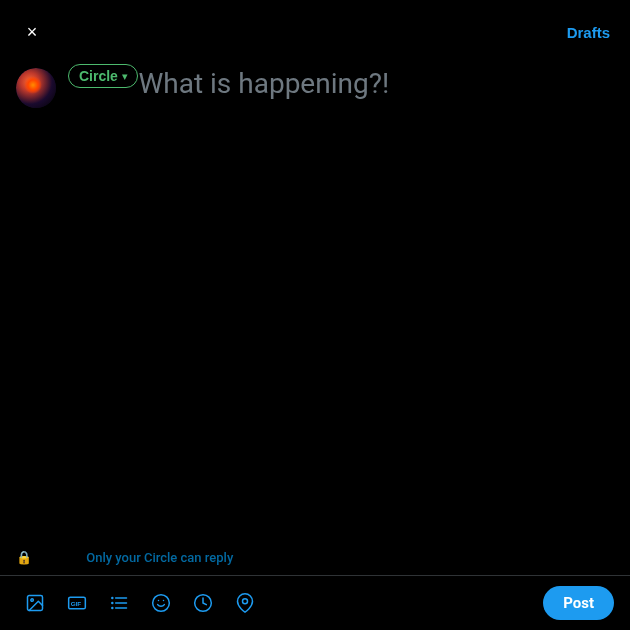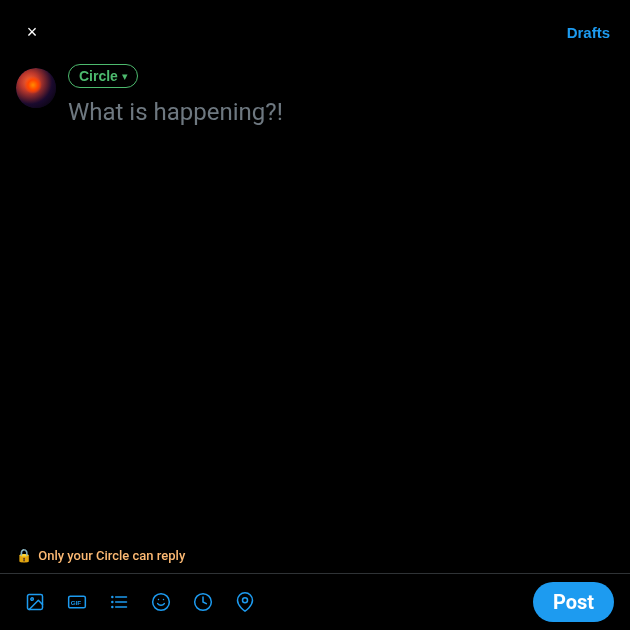--- a/index.html
+++ b/index.html
@@ -88,21 +88,21 @@
       height: 18px;
       border-radius: 50%;
       background: radial-gradient(circle, #ff8c00 0%, #ff4500 40%, transparent 70%);
       top: 8px;
       left: 8px;
     }
 
     .compose-right {
       flex: 1;
       display: flex;
-      flex-direction: column;
+      flex-direction: row;
     }
 
     .audience-btn {
       display: inline-flex;
       align-items: center;
       border: 1.5px solid #4dba6e;
       border-radius: 20px;
       padding: 3px 10px 3px 10px;
       cursor: pointer;
       background: none;
@@ -120,21 +120,21 @@
       color: #4dba6e;
       font-size: 11px;
       margin-left: 4px;
     }
 
     .compose-input {
       background: transparent;
       border: none;
       outline: none;
       color: #f9a8d4;
-      font-size: 24px;
+      font-size: 28px;
       width: 100%;
       resize: none;
       line-height: 1.4;
       caret-color: #1d9bf0;
       font-family: inherit;
     }
 
     .compose-input::placeholder {
       color: #6e7880;
     }
@@ -145,23 +145,24 @@
       padding: 10px 16px;
       gap: 6px;
     }
 
     .lock-icon {
       color: #1d9bf0;
       font-size: 13px;
     }
 
     .circle-reply-text {
-      color: #fdba74;
+      color: #0369a1;
       font-size: 13px;
       font-weight: 500;
+      margin-left: 48px;
     }
 
     .toolbar-divider {
       height: 1px;
       background: #2f3336;
       margin: 0;
     }
 
     .toolbar {
       display: flex;
@@ -185,21 +186,21 @@
     }
 
     .toolbar-spacer { flex: 1; }
 
     .post-btn {
       background: #1d9bf0;
       color: #fff;
       border: none;
       border-radius: 20px;
       padding: 8px 20px;
-      font-size: 20px;
+      font-size: 15px;
       font-weight: 700;
       cursor: pointer;
       font-family: inherit;
     }
 
     
     .icon-svg {
       width: 20px;
       height: 20px;
       fill: none;

